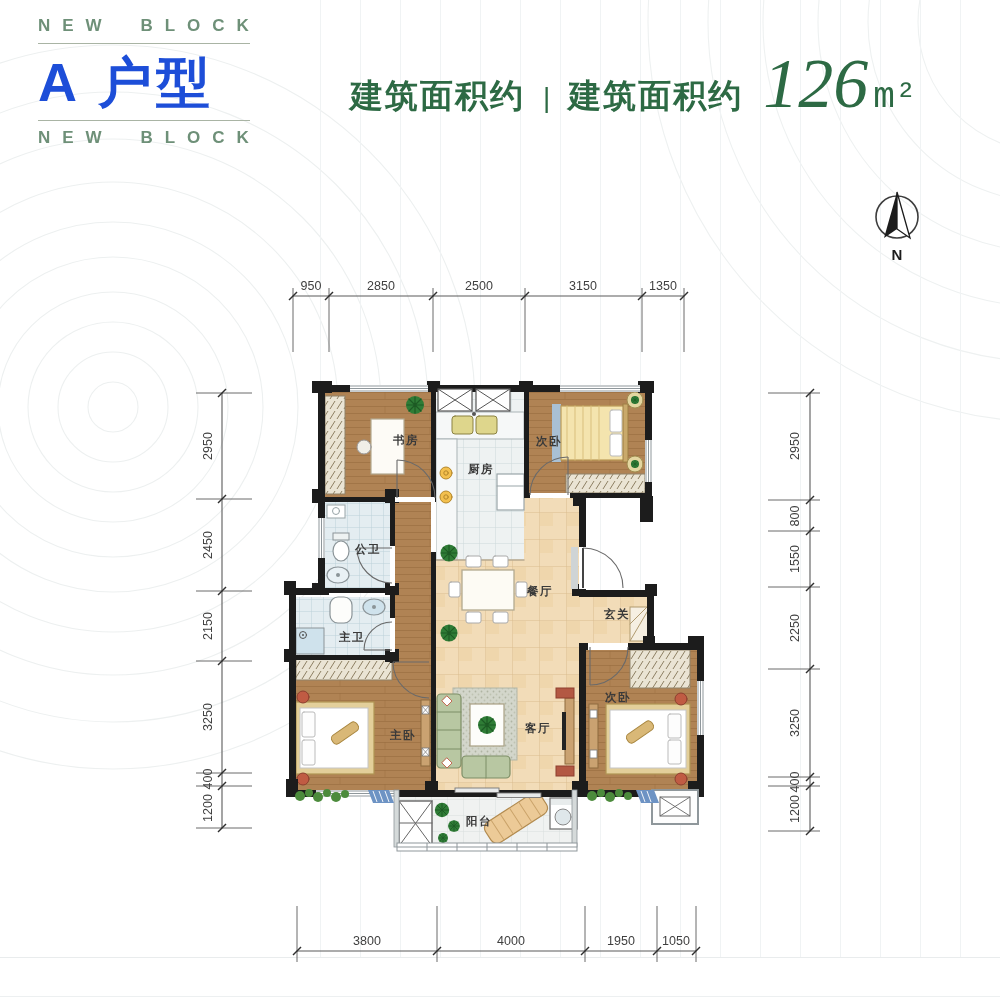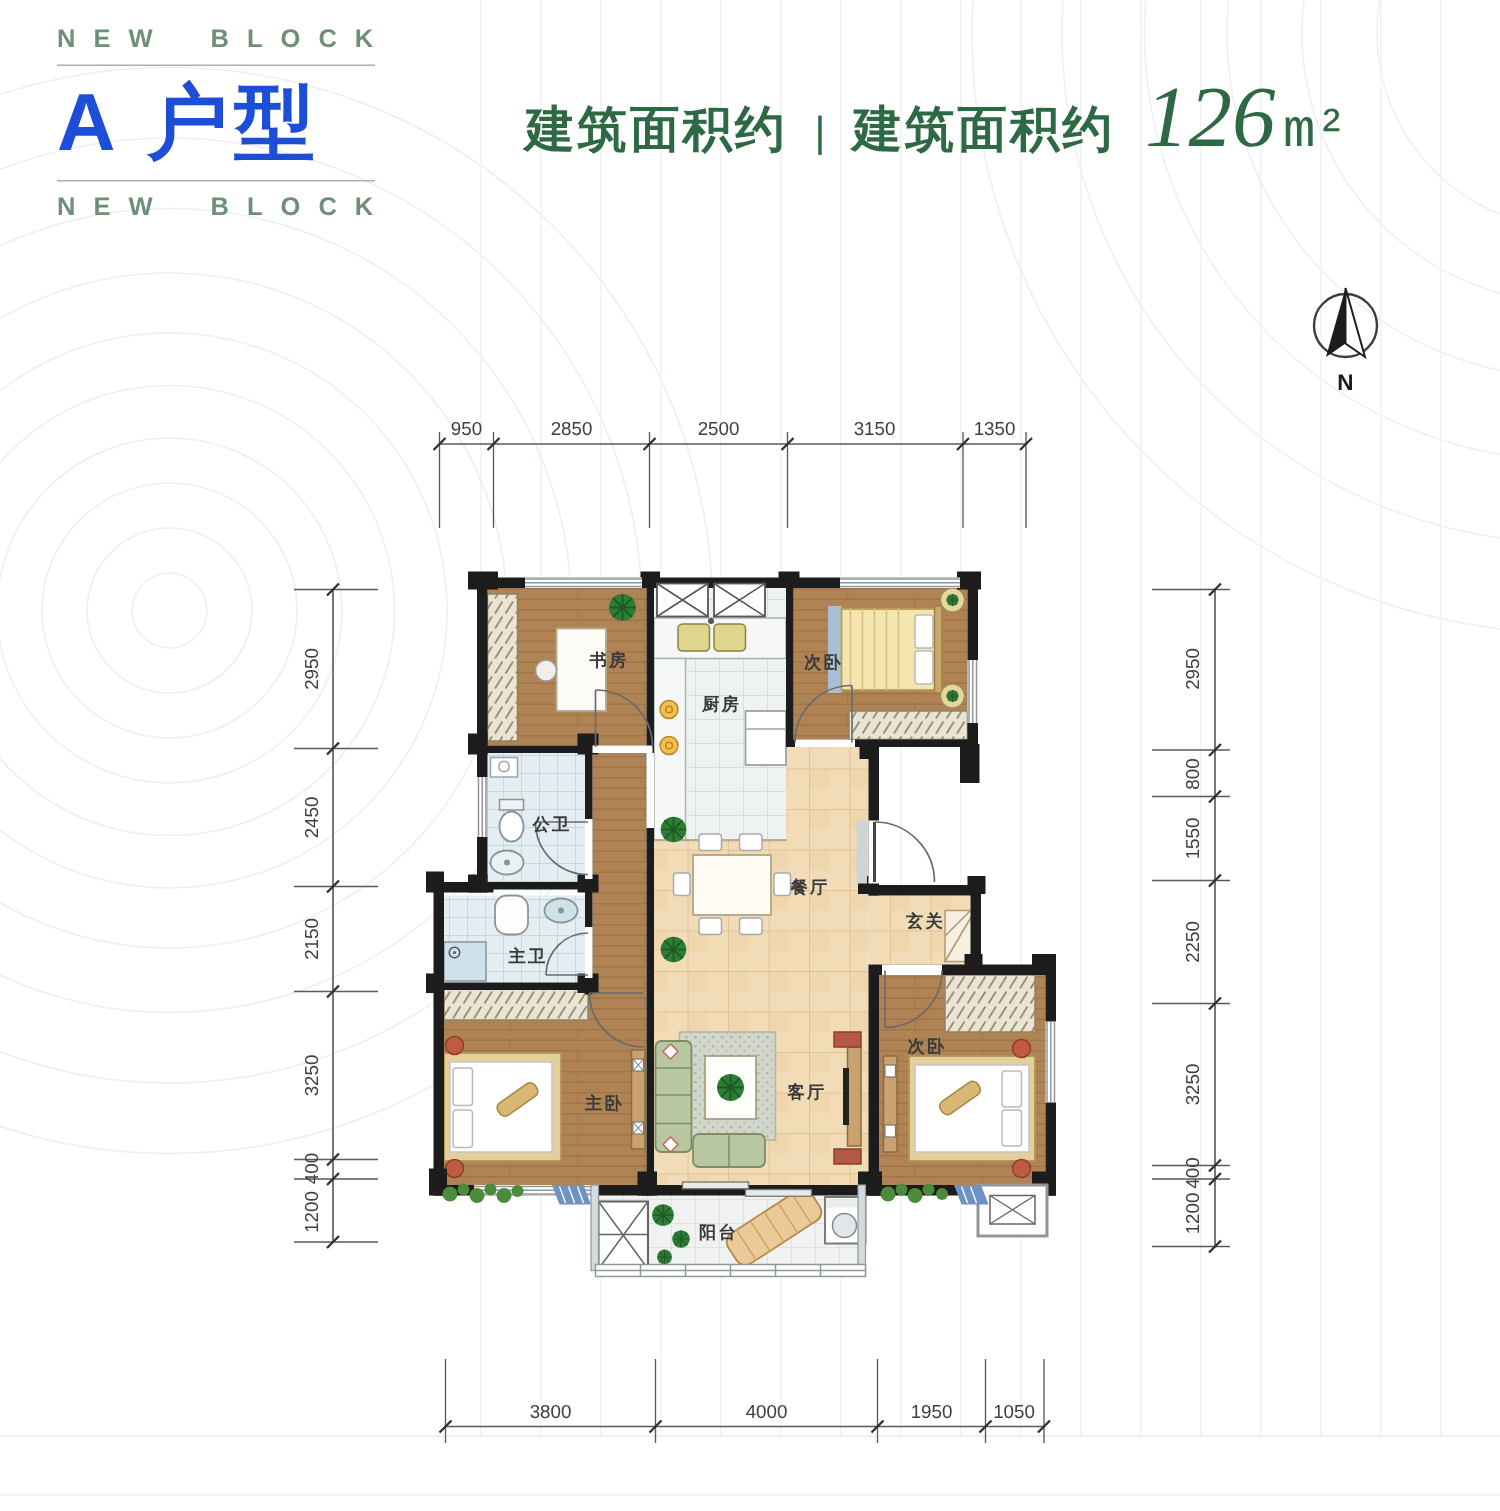--- a/index.html
+++ b/index.html
@@ -13,21 +13,21 @@
               font-weight:700;white-space:nowrap;color:#6e9078}
   .rule{border-top:1.5px solid #a9b4a4;margin:7px 0;width:212px}
   .unit-title{font-size:54px;margin:0;padding:2px 0;color:#1d4ed8;
               font-weight:700;letter-spacing:4px;line-height:1.08;
               font-family:"Liberation Sans",sans-serif}
   .main-title{position:absolute;left:350px;top:52px;display:flex;
               align-items:baseline;color:#2d6a44;white-space:nowrap}
   .lt,.al{font-size:33px;font-weight:700;letter-spacing:2px}
   .dv{font-size:28px;margin:0 18px;font-weight:300;color:#2d6a44}
   .al{margin-right:20px}
-  .av{font-family:"Liberation Serif",serif;font-style:italic;font-size:58px;
+  .av{font-family:"Liberation Serif",serif;font-style:italic;font-size:70px;
       font-weight:500;line-height:.9}
   .au{font-family:Liberation Mono, monospace;font-size:36px;margin-left:5px}
   
   .rl{font:600 11.5px "Liberation Sans",sans-serif;fill:#3a3a3a;
       letter-spacing:1.5px;text-anchor:middle}
   .dt{font:500 12.5px "Liberation Sans",sans-serif;fill:#3f3f3f;text-anchor:middle}
   .nl{font:700 15px "Liberation Sans",sans-serif;fill:#1c1c1c;text-anchor:middle}
 </style>
 </head>
 <body>

